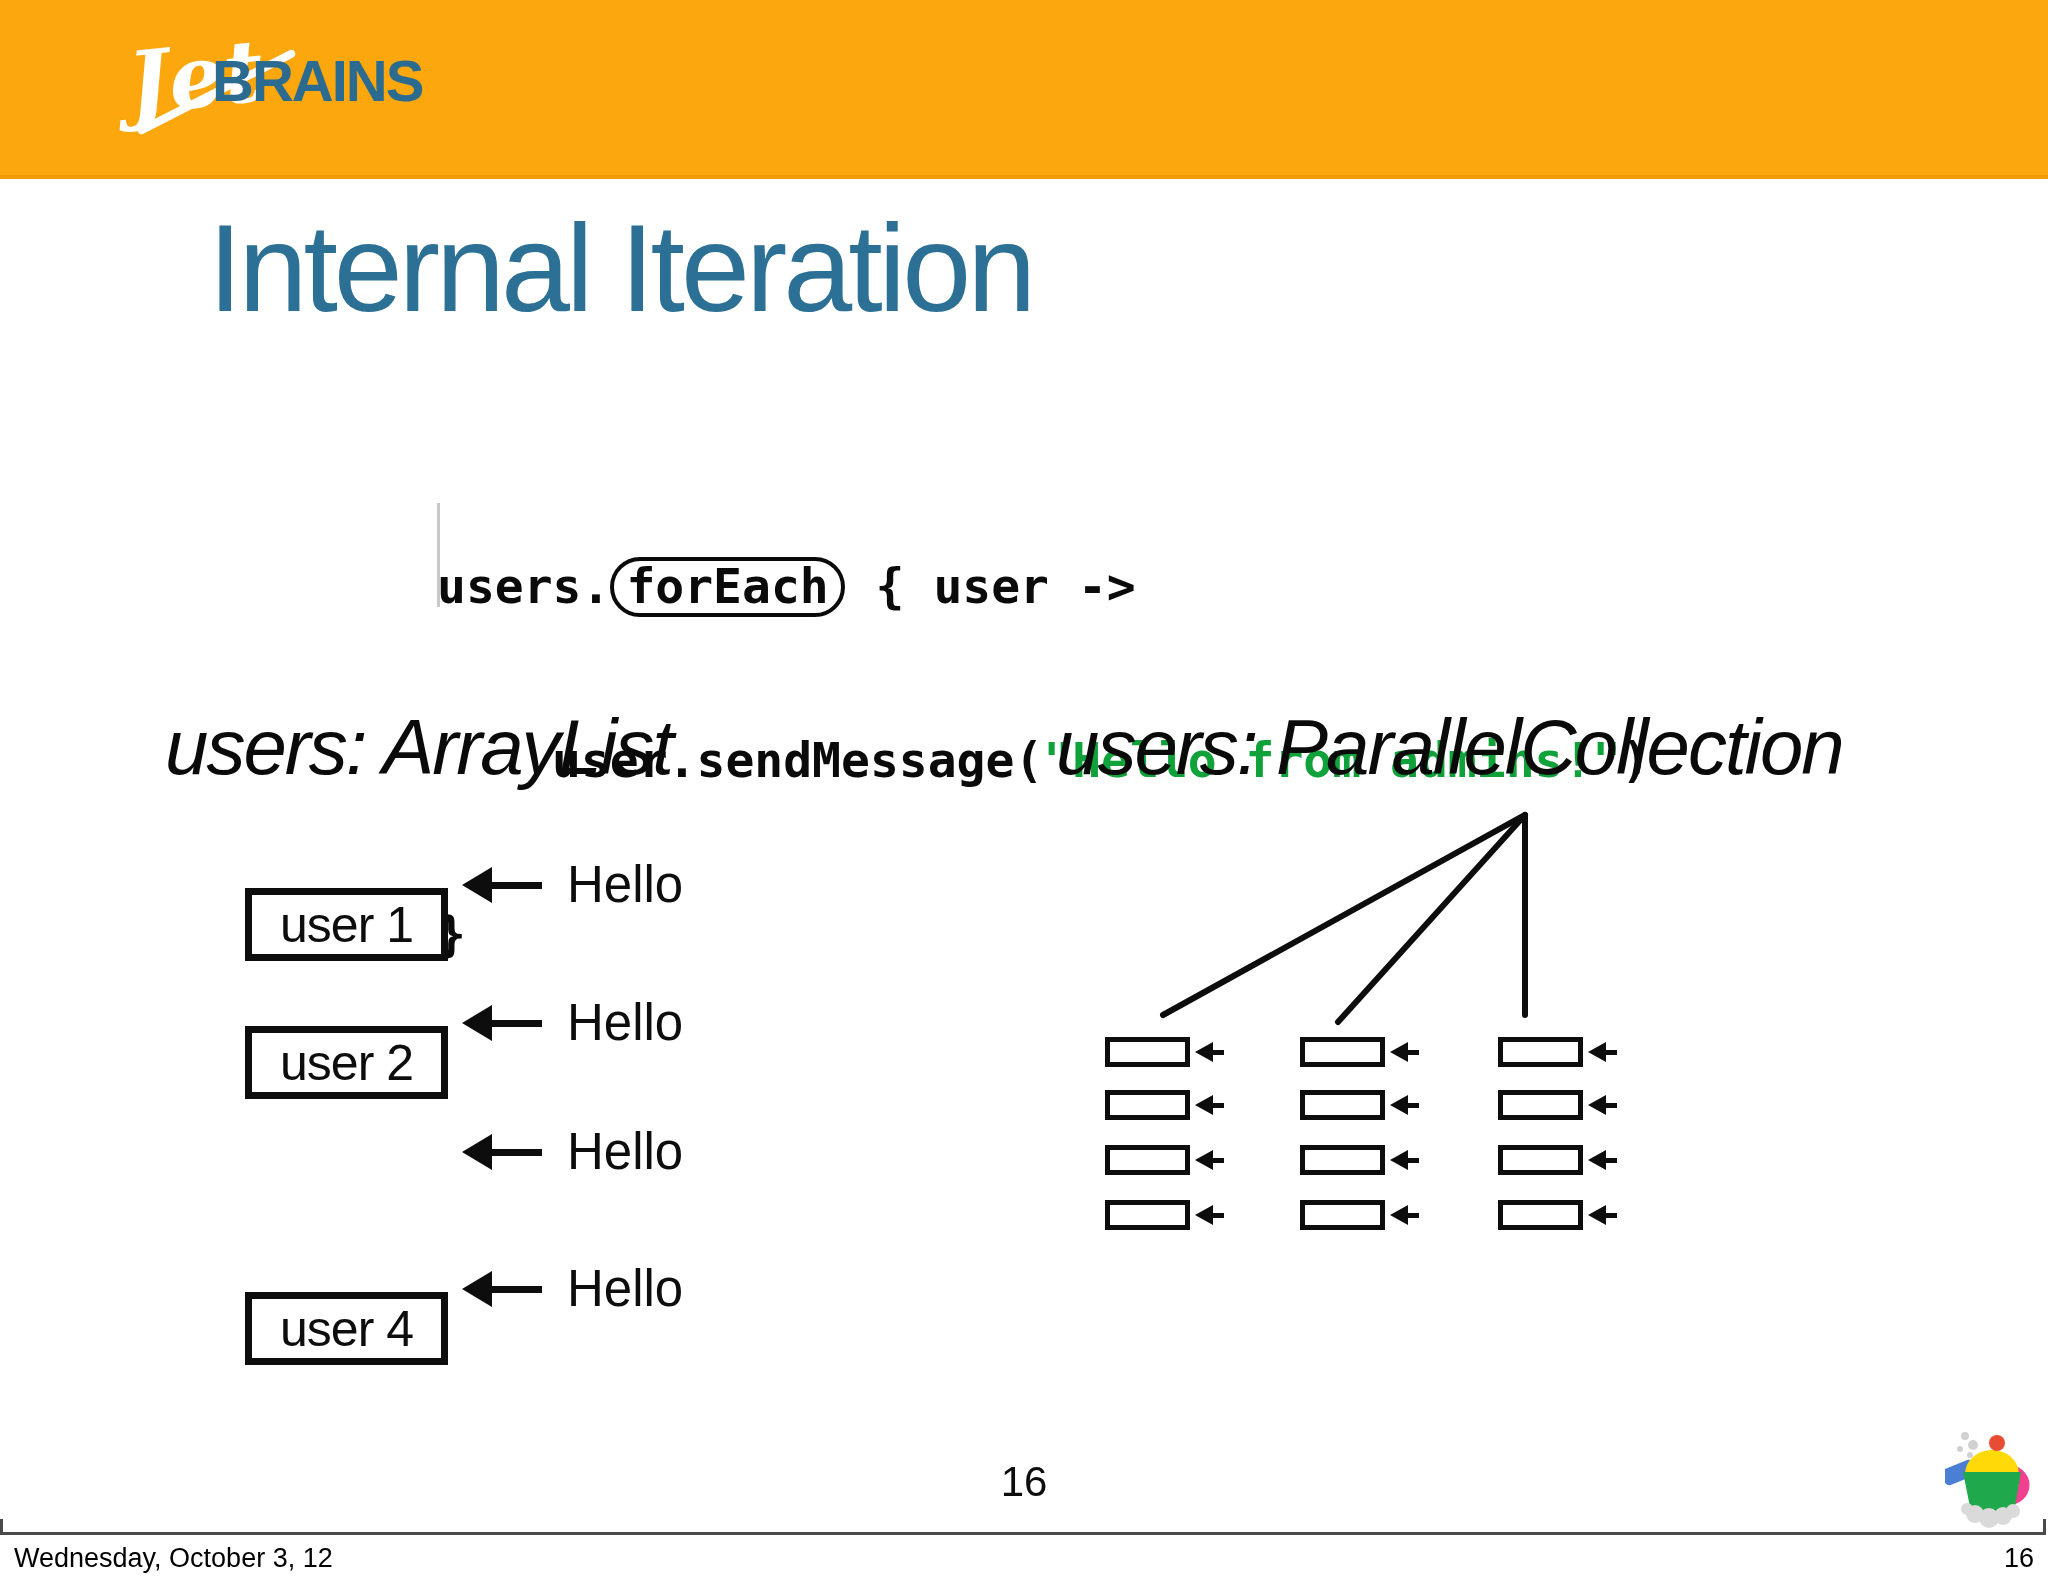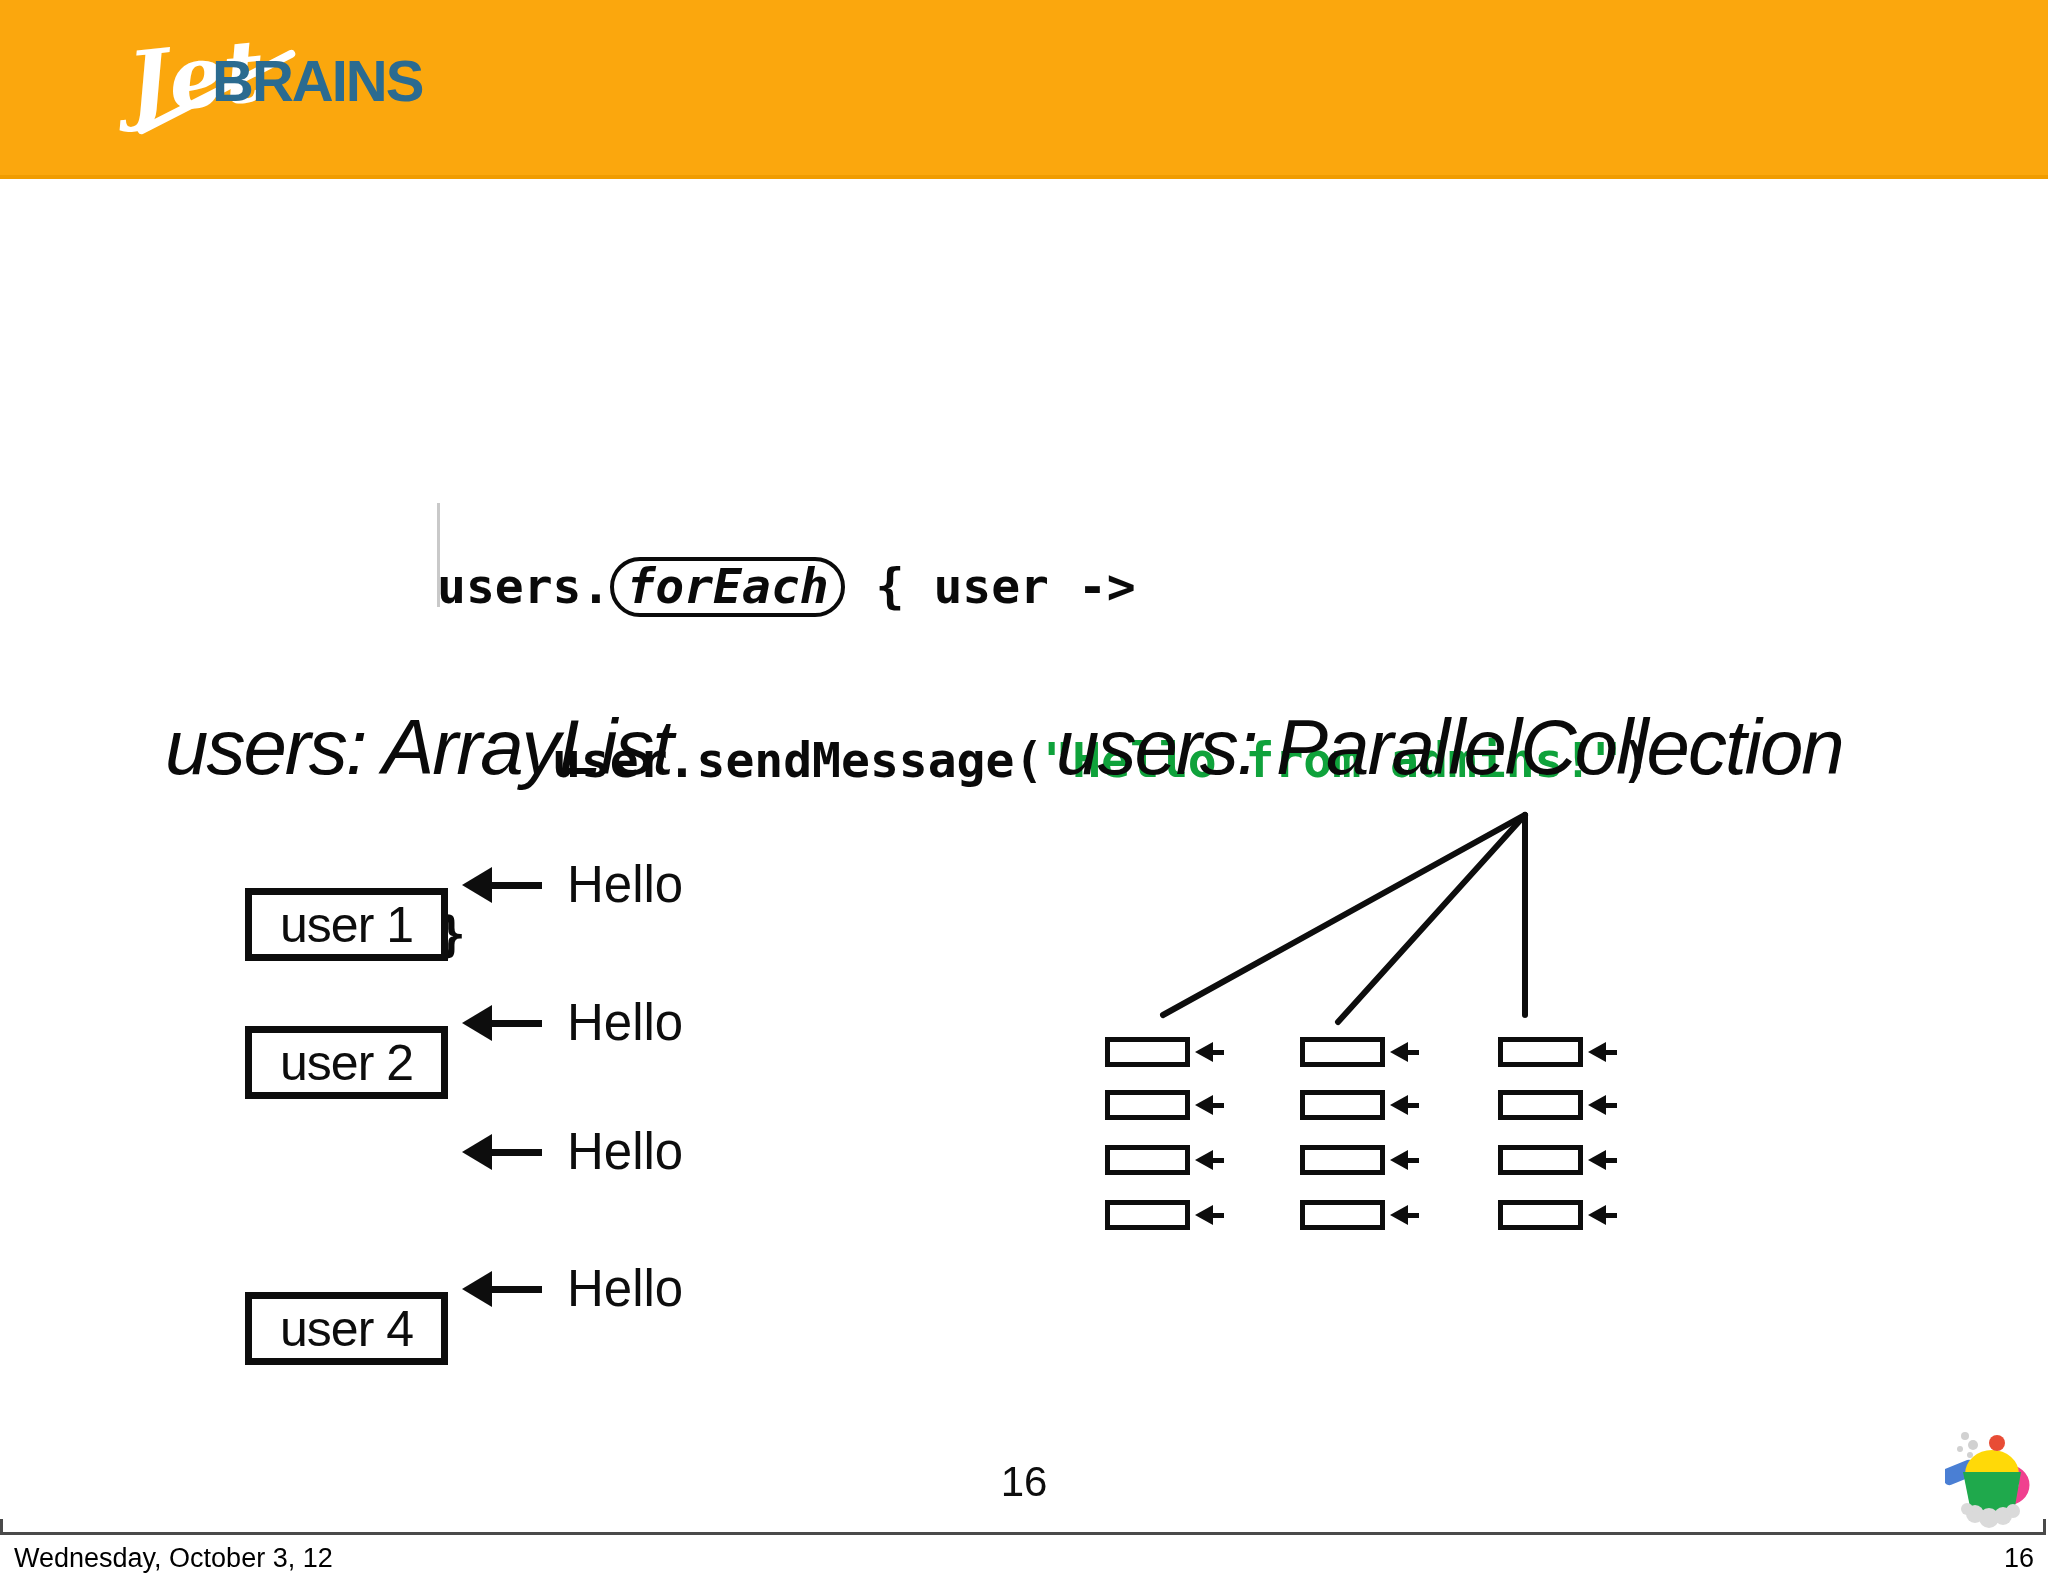--- a/index.html
+++ b/index.html
@@ -27,21 +27,21 @@
   
   .title { position:absolute; left:208px; top:200px; font-size:124px; line-height:1.1;
            letter-spacing:-4px; color:var(--title-blue); }
 
   
   .code { position:absolute; left:437px; top:441px; font-family:"DejaVu Sans Mono", monospace;
           font-weight:bold; font-size:48px; line-height:58px; color:#0a0a0a; white-space:pre; }
   .code-line { height:58px; }
   .code-line.indent { margin-left:115px; }
   .circle { display:inline-block; border:4px solid #0a0a0a; border-radius:34px;
-            padding:0 12px 2px 12px; margin:-6px 2px -2px 0; font-style:italic; line-height:1.05; }
+            padding:0 12px 2px 12px; margin:-6px 2px -2px 0; line-height:1.05; }
   .str { color:var(--code-green); }
   .indent-guide { position:absolute; left:437px; top:503px; width:3px; height:104px;
                   background:#c9c9c9; }
 
   
   .section-label { position:absolute; font-size:78px; letter-spacing:-2px; color:#0a0a0a;
                    line-height:1;font-style:italic; }
   .label-arraylist { left:165px; top:708px; }
   .label-parallel  { left:1056px; top:708px; }
 
@@ -97,20 +97,21 @@
 <div class="slide">
 
   <div class="header">
     <div class="logo">
       <span class="logo-jet">Jet</span>
       <span class="logo-swoosh"></span>
       <span class="logo-brains">BRAINS</span>
     </div>
   </div>
 
+  <div class="title">Internal Iteration</div>
 
   <div class="indent-guide"></div>
   <div class="code">
     <div class="code-line"><span>users.</span><span class="circle">forEach</span><span> { user -&gt;</span></div>
     <div class="code-line indent"><span>user.sendMessage(</span><span class="str">"Hello from admins!"</span><span>)</span></div>
     <div class="code-line">}</div>
   </div>
 
   <div class="section-label label-arraylist">users: ArrayList</div>
 

